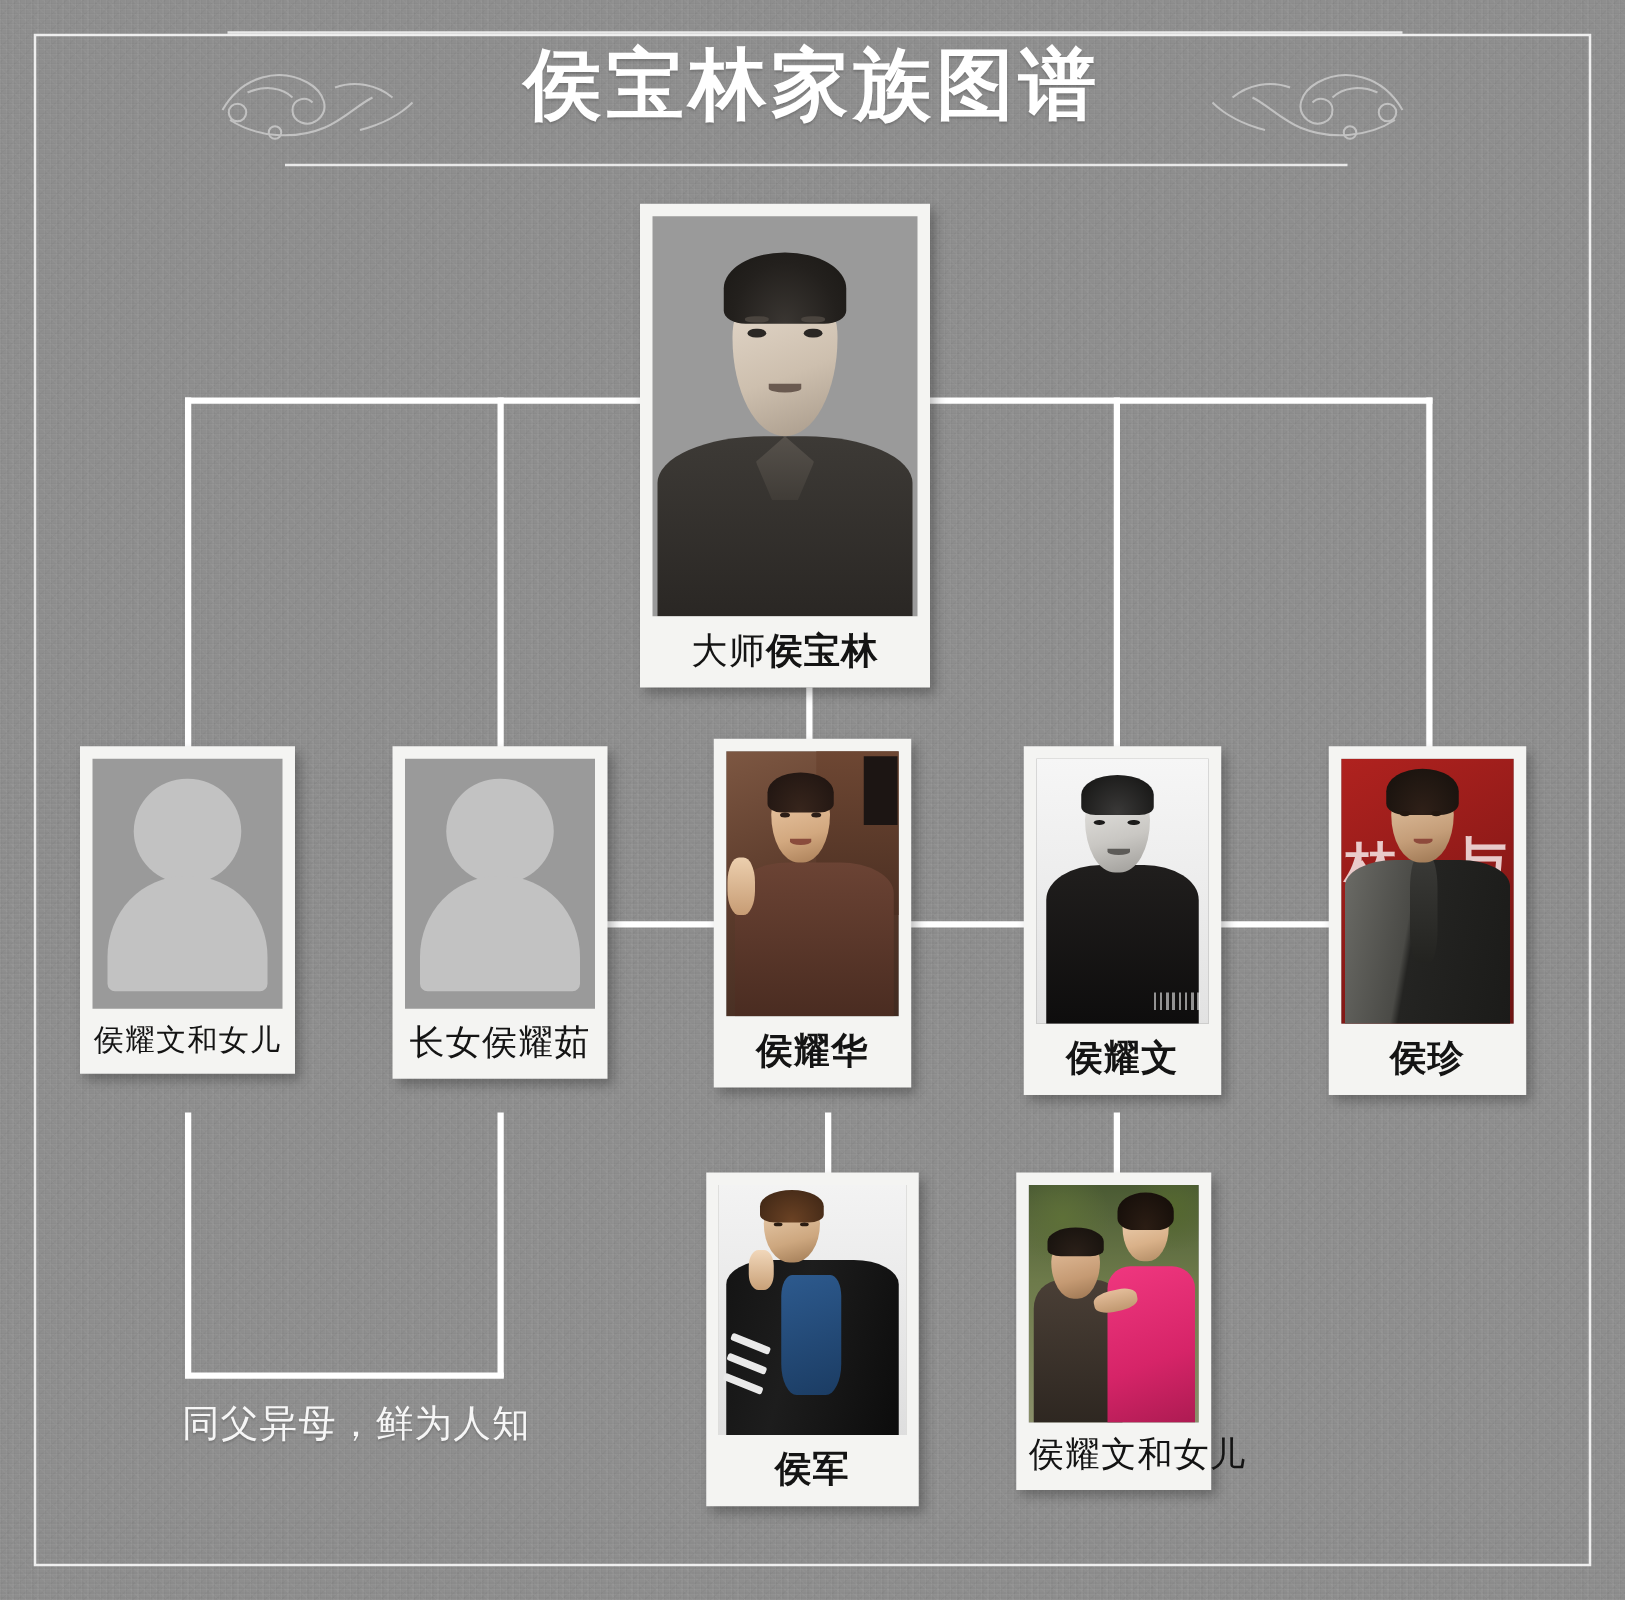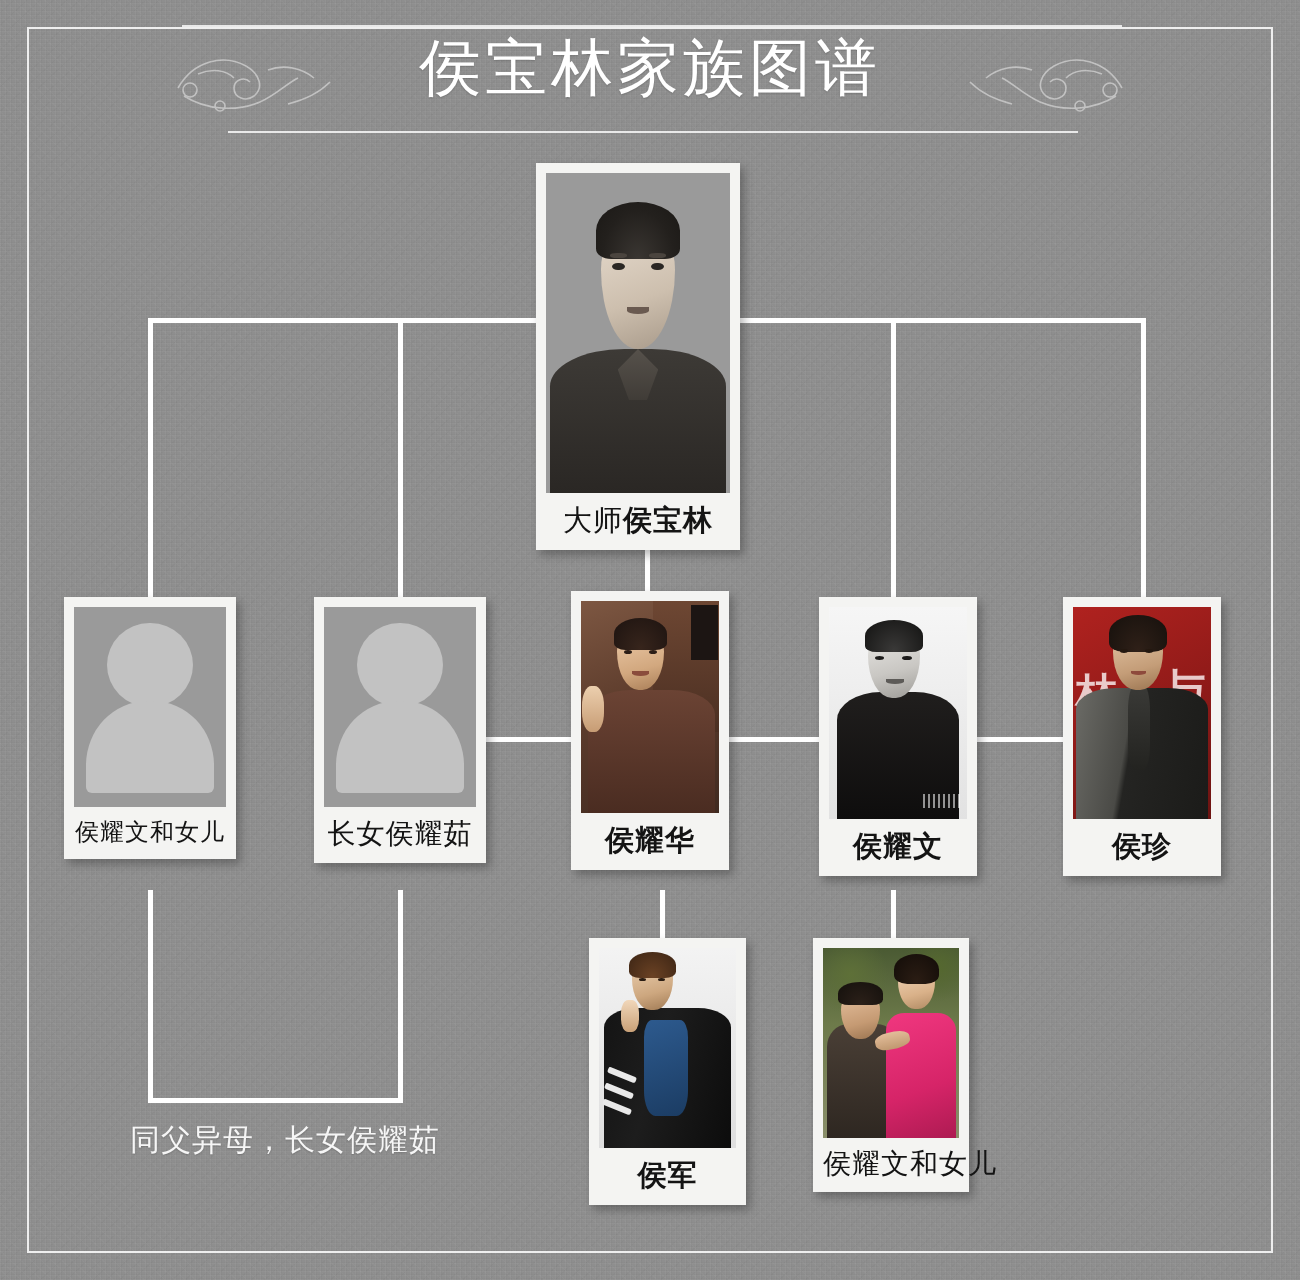--- a/index.html
+++ b/index.html
@@ -46,21 +46,21 @@
     height: 2px;
     background: rgba(255,255,255,0.8);
   }
   .title-rule.top  { left: 182px; top: 7px;  width: 940px; }
   .title-rule.bot  { left: 228px; top: 113px; width: 850px; }
 
   .title-text {
     position: relative;
     display: inline-block;
     font-size: 62px;
-    font-weight: normal;
+    font-weight: bold;
     color: #ffffff;
     letter-spacing: 4px;
     line-height: 100px;
     text-shadow: 0 1px 2px rgba(0,0,0,0.18);
   }
 
   .ornament {
     position: absolute;
     top: 26px;
     width: 190px;
@@ -326,21 +326,21 @@
   <div class="line h" style="left:726px; top:737px; width:100px;"></div>
   <div class="line h" style="left:970px; top:737px; width:100px;"></div>
 
   <div class="line v" style="left:148px; top:890px; height:212px;"></div>
   <div class="line v" style="left:398px; top:890px; height:212px;"></div>
   <div class="line h" style="left:148px; top:1098px; width:255px;"></div>
 
   <div class="line v" style="left:660px; top:890px; height:50px;"></div>
   <div class="line v" style="left:891px; top:890px; height:50px;"></div>
 
-  <div class="card" style="left:536px; top:163px; width:204px;">
+  <div class="card" style="left:512px; top:163px; width:232px;">
     <div class="photo" style="height:320px;">
       <div class="ph art-baolin"></div>
       <div class="bl-suit"></div>
       <div class="bl-face"></div>
       <div class="bl-hair"></div>
       <div class="bl-brow l"></div>
         <div class="bl-brow r"></div>
       <div class="bl-eye l"></div>
         <div class="bl-eye r"></div>
       <div class="bl-mouth"></div>
@@ -406,21 +406,21 @@
       <div class="yw-head"></div>
       <div class="yw-hair"></div>
       <div class="yw-eye l"></div>
         <div class="yw-eye r"></div>
       <div class="yw-mouth"></div>
       <div class="yw-wm"></div>
     </div>
     <div class="caption">侯耀文</div>
   </div>
 
-  <div class="card" style="left:565px; top:938px; width:157px;margin-left:24px;">
+  <div class="card" style="left:565px; top:938px; width:170px;">
     <div class="photo" style="height:200px;">
       <div class="ph art-jun"></div>
       <div class="hj-jacket"></div>
       <div class="hj-blue"></div>
       <div class="hj-stripe"></div>
       <div class="hj-stripe s2"></div>
       <div class="hj-stripe s3"></div>
       <div class="hj-hand"></div>
       <div class="hj-head"></div>
       <div class="hj-hair"></div>
@@ -439,16 +439,16 @@
       <div class="fd-arm"></div>
       <div class="fd-dad-head"></div>
       <div class="fd-dad-hair"></div>
       <div class="fd-girl-head"></div>
       <div class="fd-girl-hair"></div>
     </div>
     <div class="caption">侯耀文和女儿</div>
   </div>
 
   <div class="note">
-    <div>同父异母，长女侯耀茹</div>
+    <div>同父异母，鲜为人知</div>
   </div>
 
 </div>
 
 </body></html>

